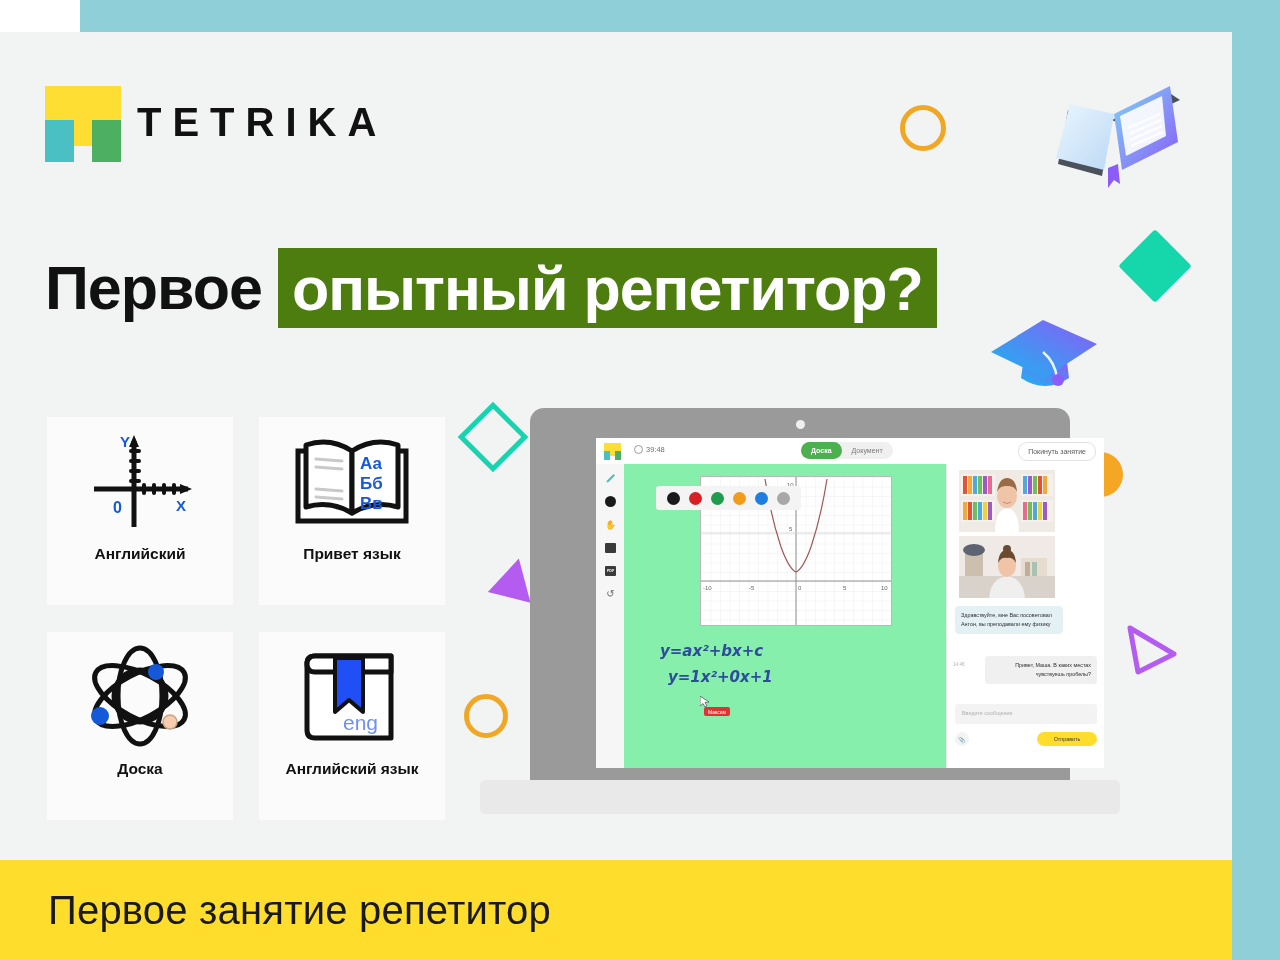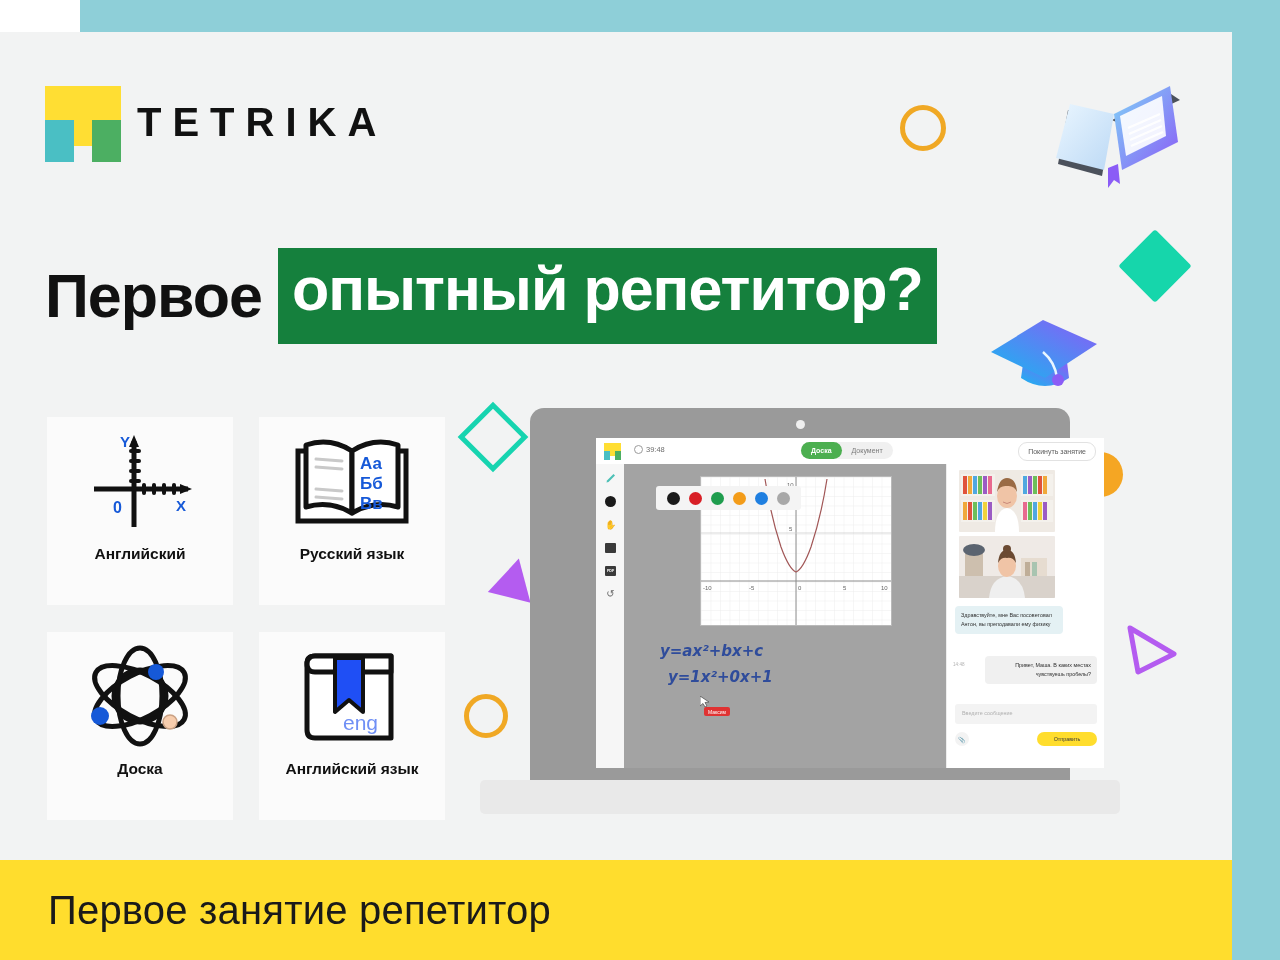--- a/index.html
+++ b/index.html
@@ -28,22 +28,22 @@
   .lg-stem{position:absolute;left:29px;top:34px;width:18px;height:26px;background:#ffde33;}
   .logo-word{
     position:absolute;left:137px;top:100px;font-size:40px;font-weight:bold;
     letter-spacing:11px;color:#111;
   }
 
   
   .headline{position:absolute;left:45px;top:248px;display:flex;align-items:center;gap:0;}
   .hl-plain{font-size:61px;font-weight:bold;color:#111;letter-spacing:-1px;}
   .hl-hi{
-    font-size:61px;font-weight:bold;color:#ffffff;background:#15803d;
-    padding:6px 14px 20px 14px;margin-left:16px;letter-spacing:-1px;
+    font-size:61px;font-weight:bold;color:#ffffff;background:#4d7c0f;
+    padding:6px 14px 4px 14px;margin-left:16px;letter-spacing:-1px;
   }
 
   
   .cards{position:absolute;left:47px;top:417px;}
   .card{
     position:absolute;width:186px;height:188px;background:#fbfbfb;
     display:flex;flex-direction:column;align-items:center;justify-content:flex-start;
   }
   .card.c0{left:0;top:0;}
   .card.c1{left:212px;top:0;}
@@ -92,21 +92,21 @@
   .tg{font-size:7px;padding:0 10px;line-height:17px;border-radius:9px;color:#7a7a7a;}
   .tg.active{background:#4caf50;color:#fff;font-weight:bold;}
   .leave{
     position:absolute;right:8px;top:4px;height:17px;border:1px solid #e2e2e2;border-radius:9px;
     font-size:7px;color:#5c5c5c;line-height:17px;padding:0 9px;background:#fff;
   }
 
   .scr-body{position:absolute;left:0;top:26px;width:508px;height:304px;}
   .toolbar{position:absolute;left:0;top:0;width:28px;height:304px;background:#f6f6f6;border-right:1px solid #ededed;}
   .tool{position:absolute;left:8px;width:13px;height:13px;display:flex;align-items:center;justify-content:center;}
-  .board{position:absolute;left:28px;top:0;width:322px;height:304px;background:#a3a3a3;text-decoration:underline;}
+  .board{position:absolute;left:28px;top:0;width:322px;height:304px;background:#86efac;text-decoration:underline;}
   .palette{
     position:absolute;left:32px;top:22px;height:24px;background:#f4f4f4;border-radius:3px;
     display:flex;align-items:center;gap:9px;padding:0 11px;
   }
   .sw{width:13px;height:13px;border-radius:50%;}
   .graph{position:absolute;left:76px;top:12px;width:190px;height:148px;border:1px solid #b9b9b9;background:#fff;}
   .chatpane{position:absolute;left:350px;top:0;width:158px;height:304px;background:#fff;border-left:1px solid #ededed;}
   .vid{position:absolute;left:12px;width:96px;height:62px;overflow:hidden;border-radius:1px;}
   .msg{position:absolute;font-size:5.4px;line-height:1.65;padding:5px 6px;border-radius:4px;color:#2e2e2e;}
   .msg.inc{background:#e4f1f4;left:8px;width:96px;}
@@ -232,21 +232,21 @@
             <line x1="28" y1="32" x2="54" y2="34"></line>
               <line x1="28" y1="40" x2="54" y2="42"></line>
             <line x1="28" y1="62" x2="54" y2="64"></line>
               <line x1="28" y1="70" x2="54" y2="72"></line>
           </g>
           <text x="72" y="42" font-size="17" font-weight="bold" fill="#1659d8" font-family="Liberation Sans, sans-serif">Аа</text>
           <text x="72" y="62" font-size="17" font-weight="bold" fill="#1659d8" font-family="Liberation Sans, sans-serif">Бб</text>
           <text x="72" y="82" font-size="17" font-weight="bold" fill="#1659d8" font-family="Liberation Sans, sans-serif">Вв</text>
         </svg>
       </div>
-      <div class="lbl">Русский язык</div>
+      <div class="lbl">Привет язык</div>
     </div>
 
     <div class="card c2">
       <div class="art">
         <svg width="116" height="108" viewBox="0 0 116 108">
           <g fill="none" stroke="#111" stroke-width="5">
             <circle cx="58" cy="54" r="26"></circle>
             <ellipse cx="58" cy="54" rx="50" ry="22" transform="rotate(28 58 54)"></ellipse>
             <ellipse cx="58" cy="54" rx="50" ry="22" transform="rotate(-28 58 54)"></ellipse>
             <ellipse cx="58" cy="54" rx="22" ry="48"></ellipse>

